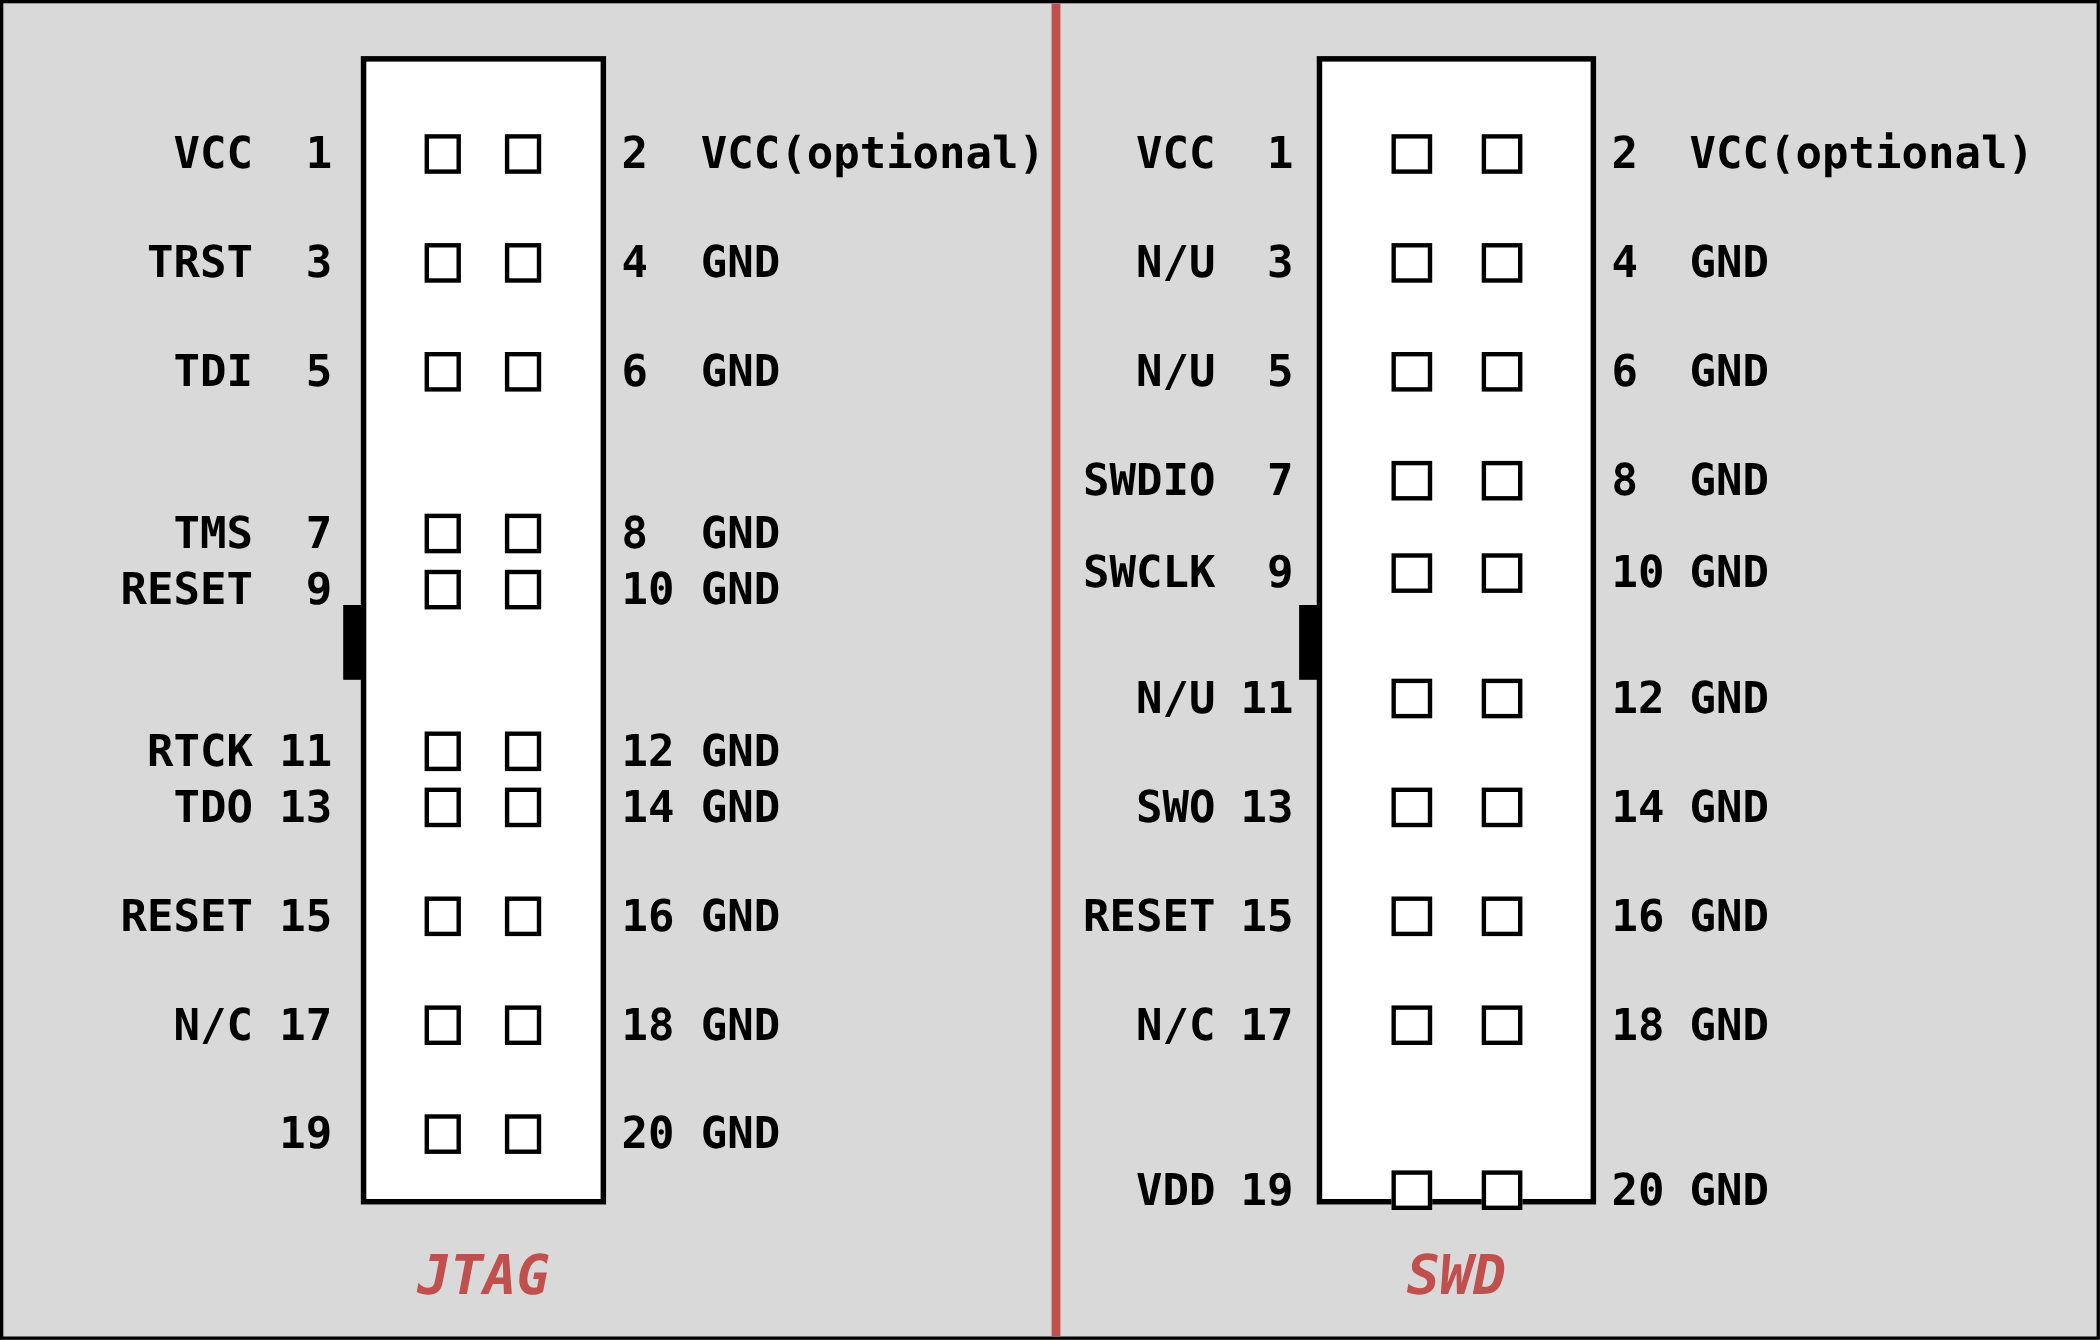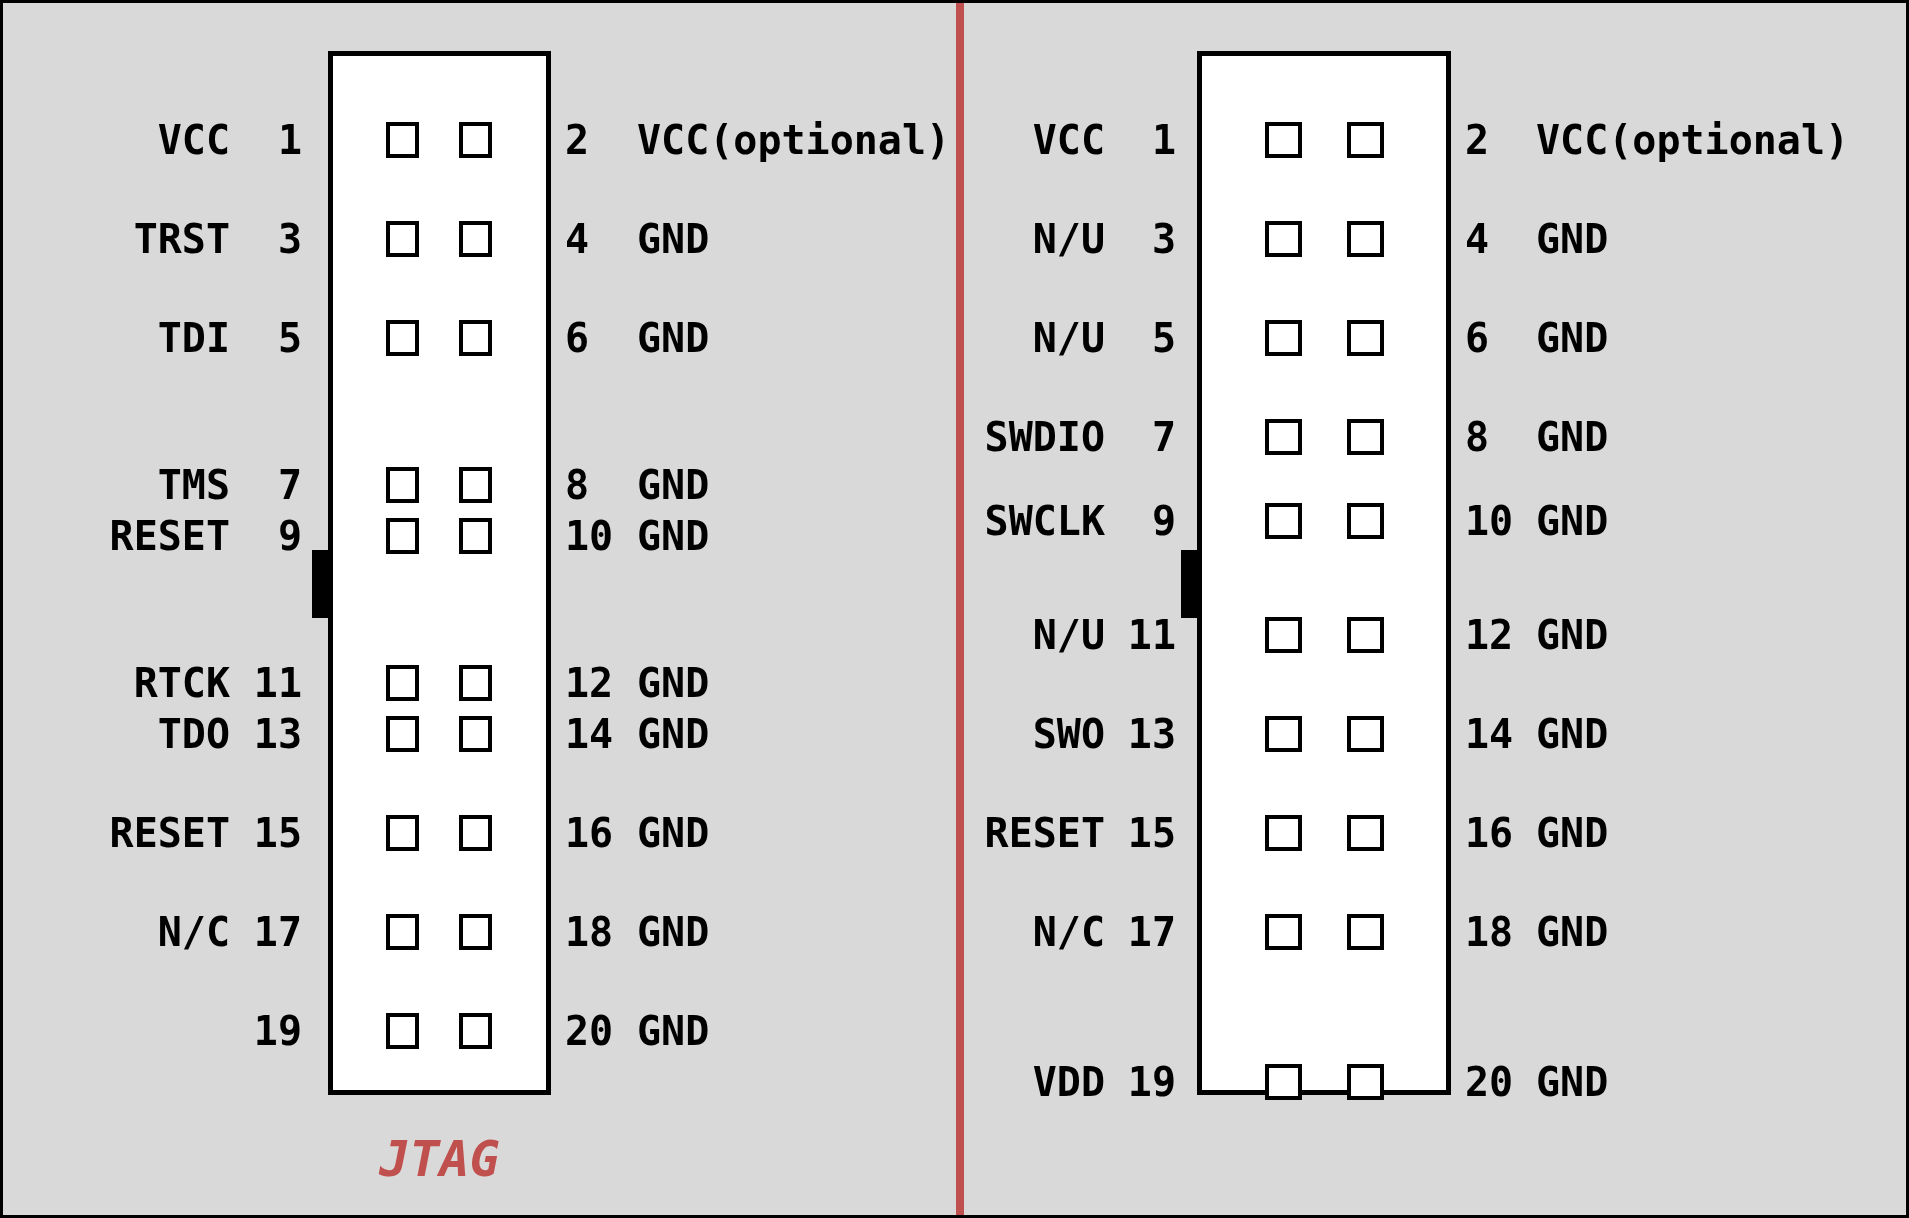--- a/index.html
+++ b/index.html
@@ -161,20 +161,21 @@
         <span class="pt lnum">19</span>
         <span class="sq sq1"></span>
         <span class="sq sq2"></span>
         <span class="pt rnum">20</span>
         <span class="pt rname">GND</span>
       </div>
     </div>
 
   <div class="connector-body swd"></div>
   <div class="notch swd"></div>
+  <div class="title swd">SWD</div>
   <div id="rows-swd" class="swd">
       <div class="pin-row swd" style="top: 111px;">
         <span class="pt lname">VCC</span>
         <span class="pt lnum">1</span>
         <span class="sq sq1"></span>
         <span class="sq sq2"></span>
         <span class="pt rnum">2</span>
         <span class="pt rname">VCC(optional)</span>
       </div>
       <div class="pin-row swd" style="top: 210px;">

